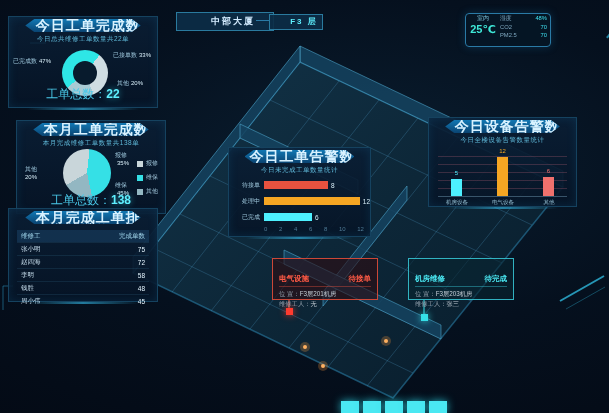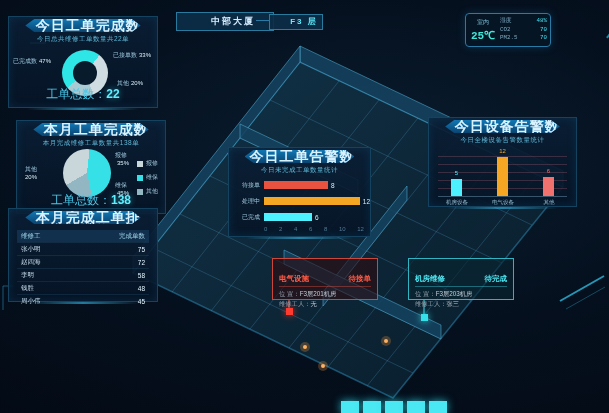--- a/index.html
+++ b/index.html
@@ -66,22 +66,22 @@
   .alert.teal .trow2{color:#4ae8f2;border-bottom:1px solid rgba(60,215,230,.4);}
   .marker{position:absolute;width:7px;height:7px;z-index:6;}
   .marker.red{background:#ff3b2f;box-shadow:0 0 7px rgba(255,60,40,.9);}
   .marker.teal{background:#35e0e8;box-shadow:0 0 7px rgba(53,224,232,.9);}
 
   
   .hdr-box{position:absolute;border:1px solid #2a7a9e;background:rgba(12,45,70,.92);
     color:#d4ecff;text-align:center;font-weight:bold;letter-spacing:2px;z-index:5;padding-left:16px;}
   .hdr-link{position:absolute;height:1px;background:#2a7aa6;z-index:5;}
   .env{position:absolute;left:465px;top:13px;width:84px;height:32px;border:1px solid #2a7aa6;
-    border-radius:4px;background:rgba(6,22,38,.85);display:flex;align-items:center;z-index:5;
-    box-shadow:0 0 8px rgba(30,140,200,.25);font-family:Liberation Mono, monospace;}
+    border-radius:4px;background:rgba(6,22,38,.85);display:flex;z-index:5;
+    box-shadow:0 0 8px rgba(30,140,200,.25);}
   .env .tcol{width:34px;text-align:center;}
   .env .tcol .loc{font-size:6px;color:#7fc8e0;}
   .env .tcol .tmp{font-size:11px;color:#3fe8d8;font-weight:bold;}
   .env .mcol{flex:1;padding-right:3px;}
   .env .mrow{display:flex;justify-content:space-between;font-size:5.8px;line-height:8.5px;}
   .env .mrow .ml{color:#7fa8c0;}
   .env .mrow .mv{color:#3fe0f0;}
 
   
   .page-dot{position:absolute;top:401px;width:18px;height:12px;background:#4ae8f2;

